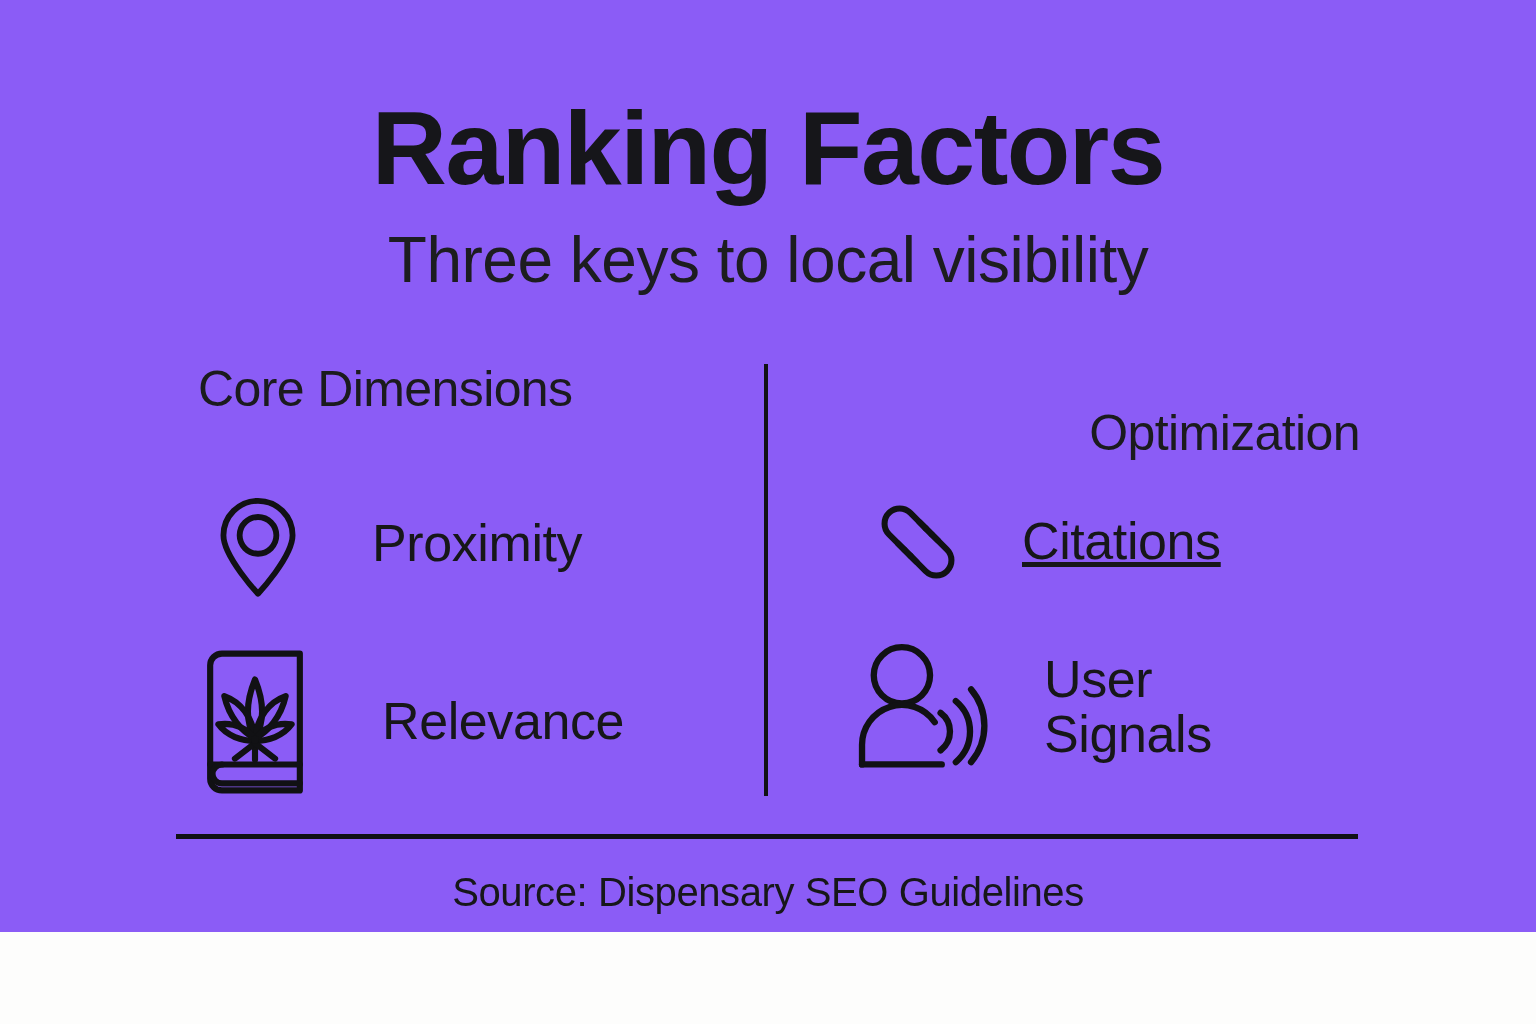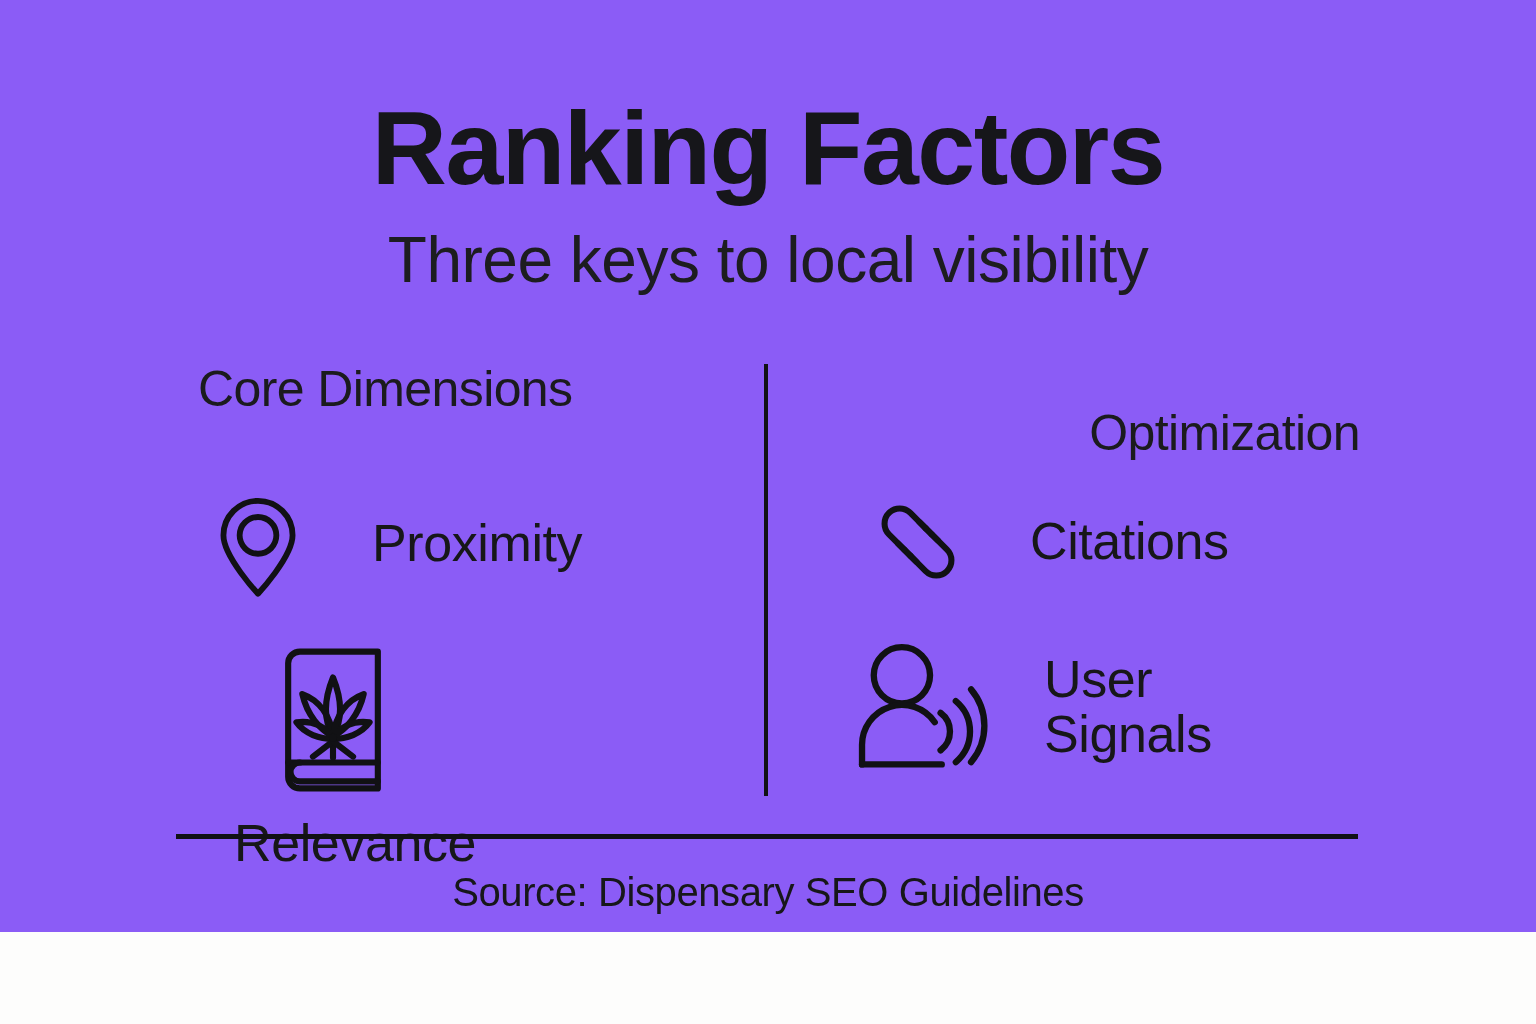--- a/index.html
+++ b/index.html
@@ -115,30 +115,30 @@
     font-size: 52px;
     font-weight: 400;
     line-height: 1.06;
     letter-spacing: -0.4px;
     color: #171719;
     white-space: pre-line;
   }
 
   
   .item-proximity { left: 198px; top: 120px; }
-  .item-relevance { left: 190px; top: 278px; flex-direction: column; }
+  .item-relevance { left: 190px; top: 278px; }
   .item-proximity .item-label { margin-left: 36px; }
   .item-relevance .item-label { margin-left: 44px; }
   .item-relevance .icon-box { width: 130px; flex: 0 0 130px; height: 160px; }
   .item-relevance .icon-box svg { width: 118px; height: 156px; }
 
   
   .item-citations { left: 858px; top: 118px; }
   .item-usersig   { left: 852px; top: 268px; }
-  .item-citations .item-label { margin-left: 34px; }
+  .item-citations .item-label { margin-left: 26px; text-decoration: underline; }
   .item-usersig   .item-label { margin-left: 32px; }
   .item-usersig .icon-box { width: 142px; flex: 0 0 142px; height: 150px; }
   .item-usersig .icon-box svg { width: 136px; height: 142px; }
 
   
   .divider-h {
     position: absolute;
     left: 176px;
     top: 834px;
     width: 1182px;

